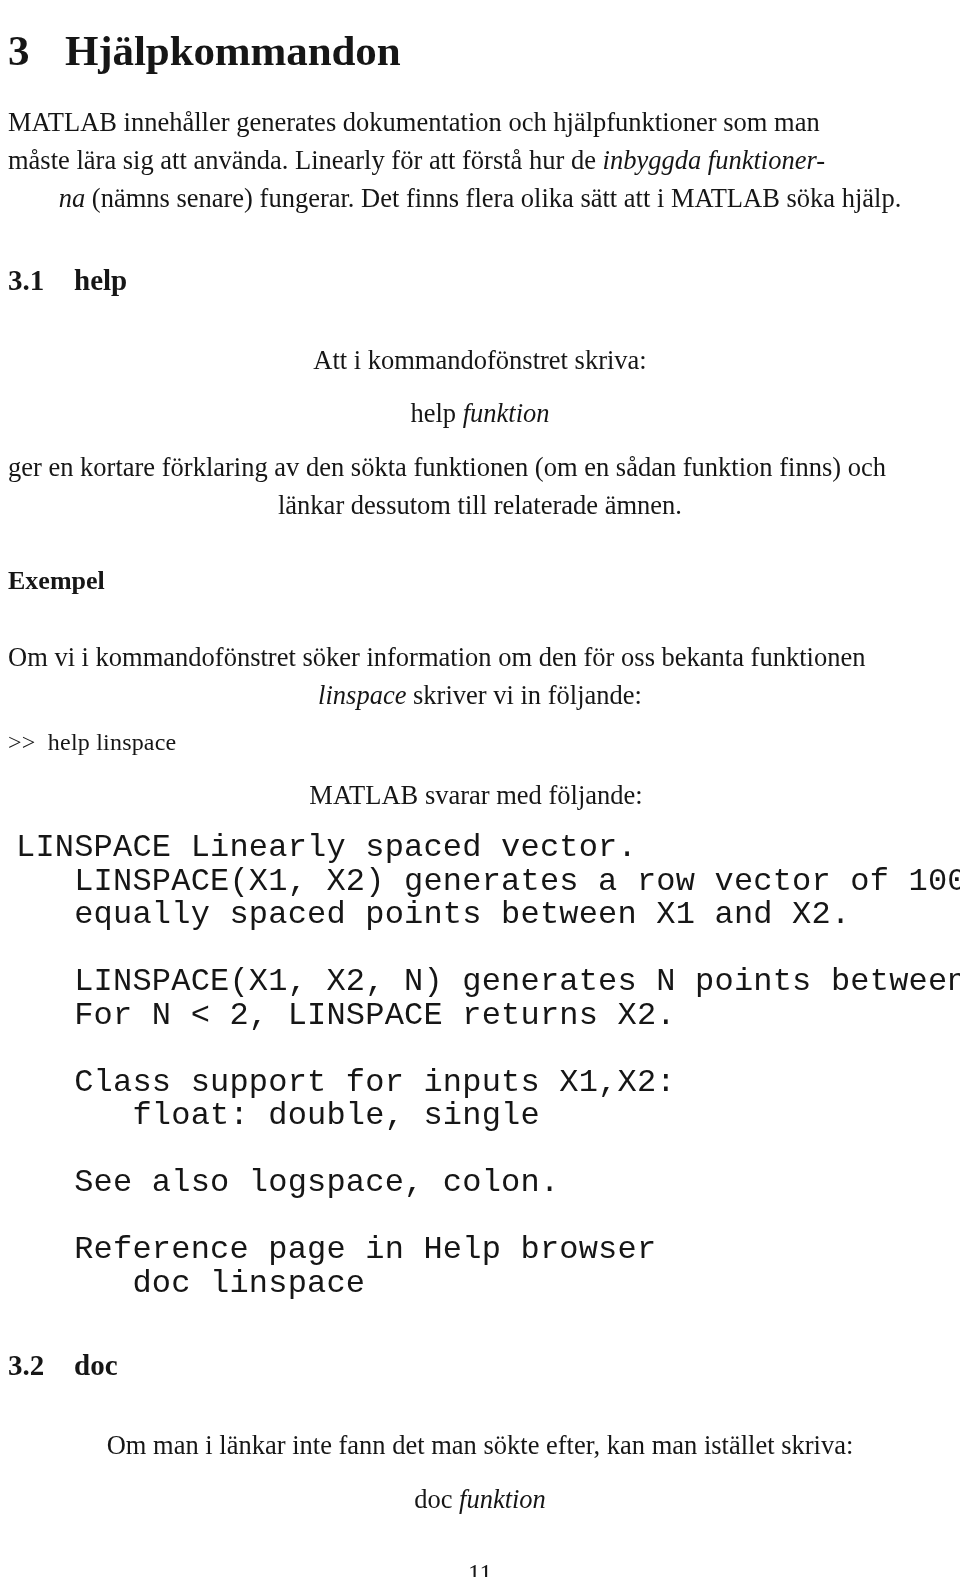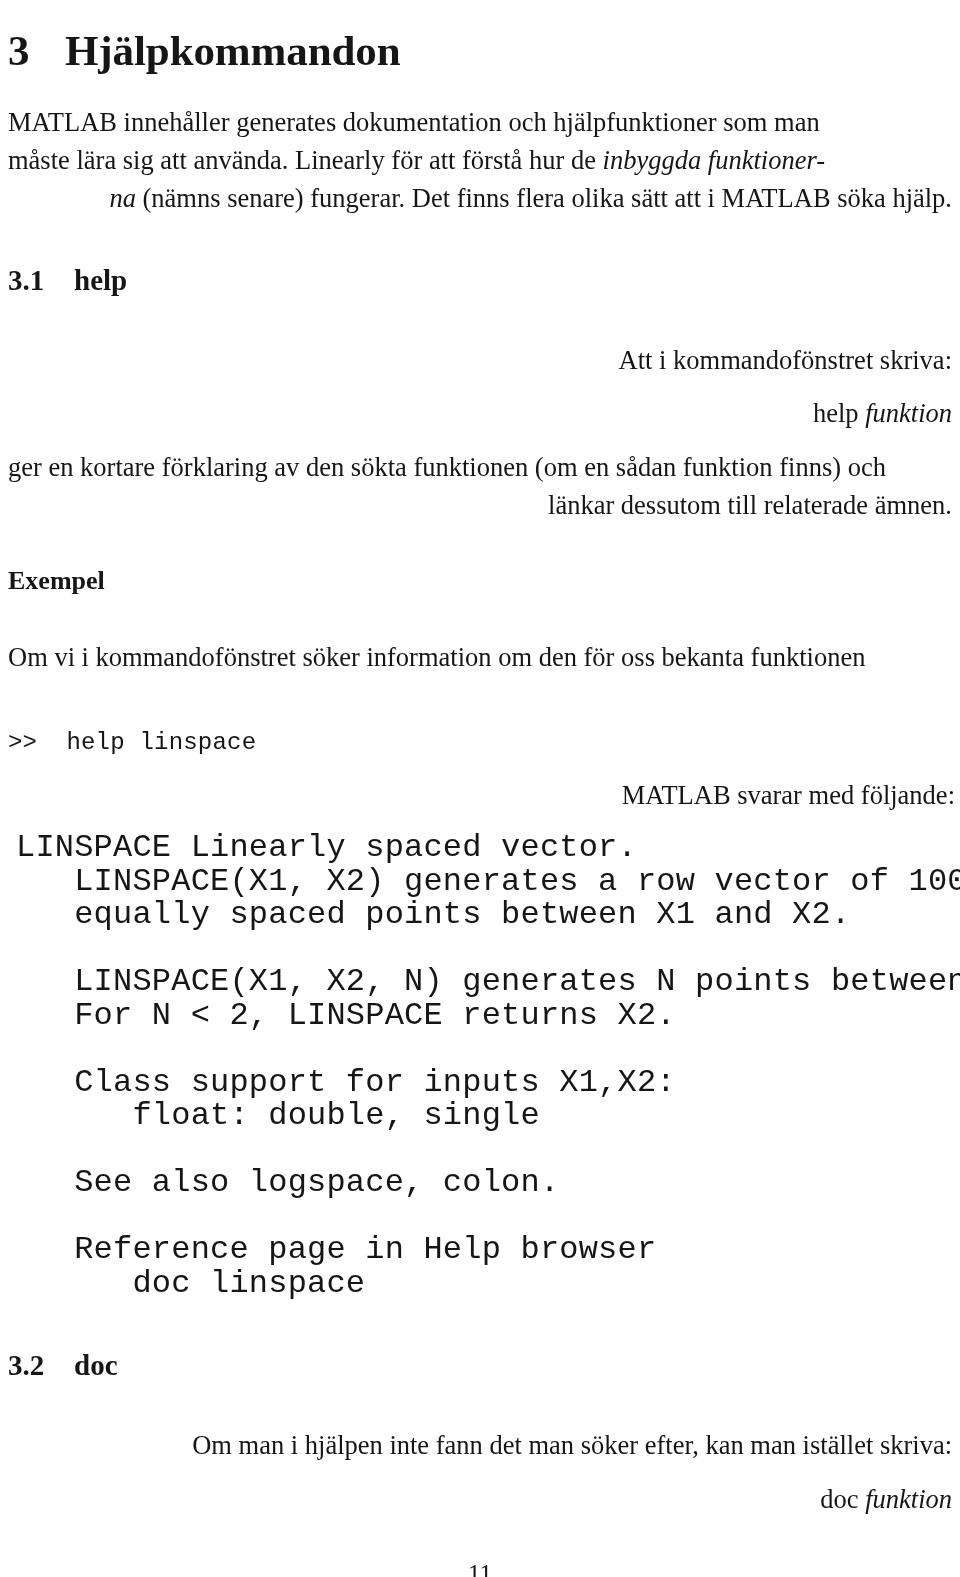--- a/index.html
+++ b/index.html
@@ -57,26 +57,26 @@
 
   
   .para {
     font-size: 26.5px;
     line-height: 38px;
     text-align: justify;
     text-justify: inter-word;
     margin: 0;
     hyphens: manual;
   }
-  .para.nojust { text-align: right; }
+  .para.nojust { text-align: center; }
   .it { font-style: italic; }
 
   
   .mono {
-    font-family: Liberation Mono, monospace;
+    font-family: Liberation Serif, serif;
     font-size: 24px;
     line-height: 33.5px;
     white-space: pre;
     margin: 0;
     letter-spacing: 0.2px;
   }
   .code-block {
     font-family: "Liberation Mono", "DejaVu Sans Mono", monospace;
     font-size: 32px;
     line-height: 33.5px;
@@ -122,44 +122,45 @@
 
   <div class="abs" style="left:8px; top:425px; width:944px;">
     <p class="para" style="text-align:justify;">ger en kortare förklaring av den sökta funktionen (om en sådan funktion finns) och</p>
     <p class="para nojust">länkar dessutom till relaterade ämnen.</p>
   </div>
 
   <h3 class="sub-b abs" style="left:8px; top:545px;">Exempel</h3>
 
   <div class="abs" style="left:8px; top:615px; width:944px;">
     <p class="para" style="text-align:justify;">Om vi i kommandofönstret söker information om den för oss bekanta funktionen</p>
+    <p class="para nojust"><span class="it">linspace</span><span> skriver vi in följande:</span></p>
   </div>
 
   <pre class="mono abs" style="left:8px; top:703px;">&gt;&gt;  help linspace</pre>
 
-  <p class="para nojust abs" style="left:11px; top:753px; width:944px;">MATLAB svarar med följande:</p>
+  <p class="para nojust abs" style="left:4px; top:753px; width:944px;">MATLAB svarar med följande:</p>
 
   <pre class="code-block abs" style="left:16px; top:808px;">LINSPACE Linearly spaced vector.
    LINSPACE(X1, X2) generates a row vector of 100 linearly
    equally spaced points between X1 and X2.
 
    LINSPACE(X1, X2, N) generates N points between X1 and X2.
    For N &lt; 2, LINSPACE returns X2.
 
    Class support for inputs X1,X2:
       float: double, single
 
    See also logspace, colon.
 
    Reference page in Help browser
       doc linspace</pre>
 
   <h2 class="sec-h2 abs" style="left:8px; top:1328px;">
     <span class="num">3.2</span><span>doc</span>
   </h2>
 
-  <p class="para nojust abs" style="left:8px; top:1403px; width:944px;">Om man i hjälpen inte fann det man söker efter, kan man istället skriva:</p>
+  <p class="para nojust abs" style="left:8px; top:1403px; width:944px;">Om man i länkar inte fann det man sökte efter, kan man istället skriva:</p>
 
   <p class="para nojust abs" style="left:8px; top:1457px; width:944px;"><span>doc </span><span class="it">funktion</span></p>
 
   <div class="pagenum" style="top:1538px;">11</div>
 
 </div>
 
 </body></html>

